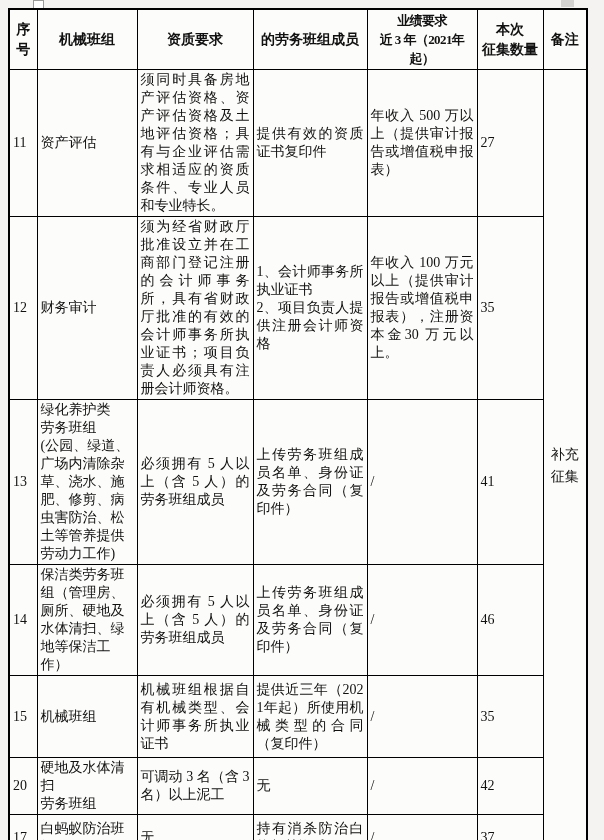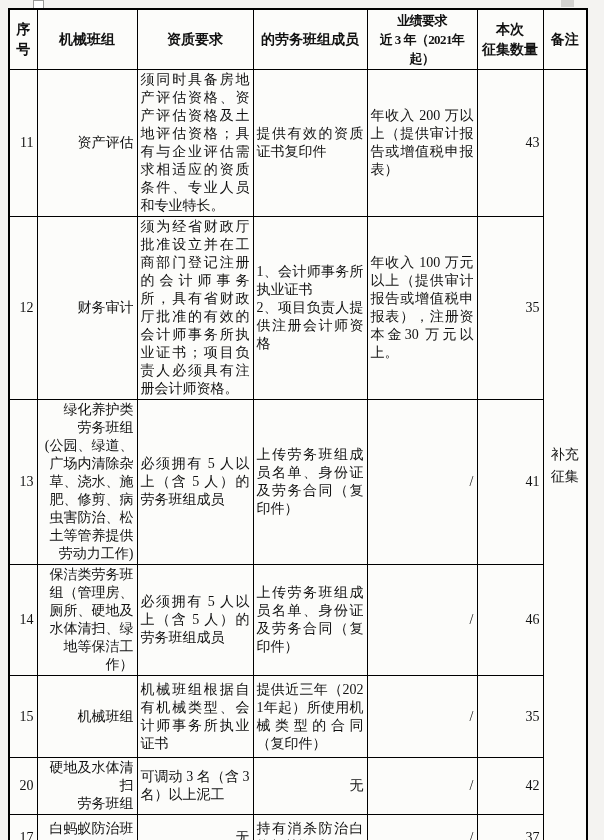--- a/index.html
+++ b/index.html
@@ -25,21 +25,21 @@
     border:1px solid #000;
     padding:1px 3px;
     font-size:14px;
     line-height:18px;
     vertical-align:middle;
     white-space:pre-line;
     overflow:hidden;
     word-break:break-all;
   }
   table{border:2px solid #000;}
-  td.ct{text-align:right;}
+  td.ct{text-align:left;}
   td.jt{text-align:justify;text-align-last:left;}
   tr.head td{
     font-weight:bold;
     text-align:center;
     line-height:20px;
     padding:1px 1px;
   }
   tr.head td.perf-head{font-size:13px;letter-spacing:-0.6px;line-height:19px;text-align:center;}
   td.remark-cell{text-align:center;line-height:22px;}
 </style>
@@ -71,22 +71,22 @@
     <td>本次
 征集数量</td>
     <td>备注</td>
   </tr>
 
   <tr style="height:141px">
     <td class="ct">11</td>
     <td class="ct">资产评估</td>
     <td class="jt">须同时具备房地产评估资格、资产评估资格及土地评估资格；具有与企业评估需求相适应的资质条件、专业人员和专业特长。</td>
     <td class="jt">提供有效的资质证书复印件</td>
-    <td class="jt">年收入 200 万以上（提供审计报告或增值税申报表）</td>
-    <td class="ct">43</td>
+    <td class="jt">年收入 500 万以上（提供审计报告或增值税申报表）</td>
+    <td class="ct">27</td>
     <td class="remark-cell" rowspan="7">补充
 征集</td>
   </tr>
 
   <tr style="height:180px">
     <td class="ct">12</td>
     <td class="ct">财务审计</td>
     <td class="jt">须为经省财政厅批准设立并在工商部门登记注册的会计师事务所，具有省财政厅批准的有效的会计师事务所执业证书；项目负责人必须具有注册会计师资格。</td>
     <td class="jt">1、会计师事务所执业证书
 2、项目负责人提供注册会计师资格</td>

